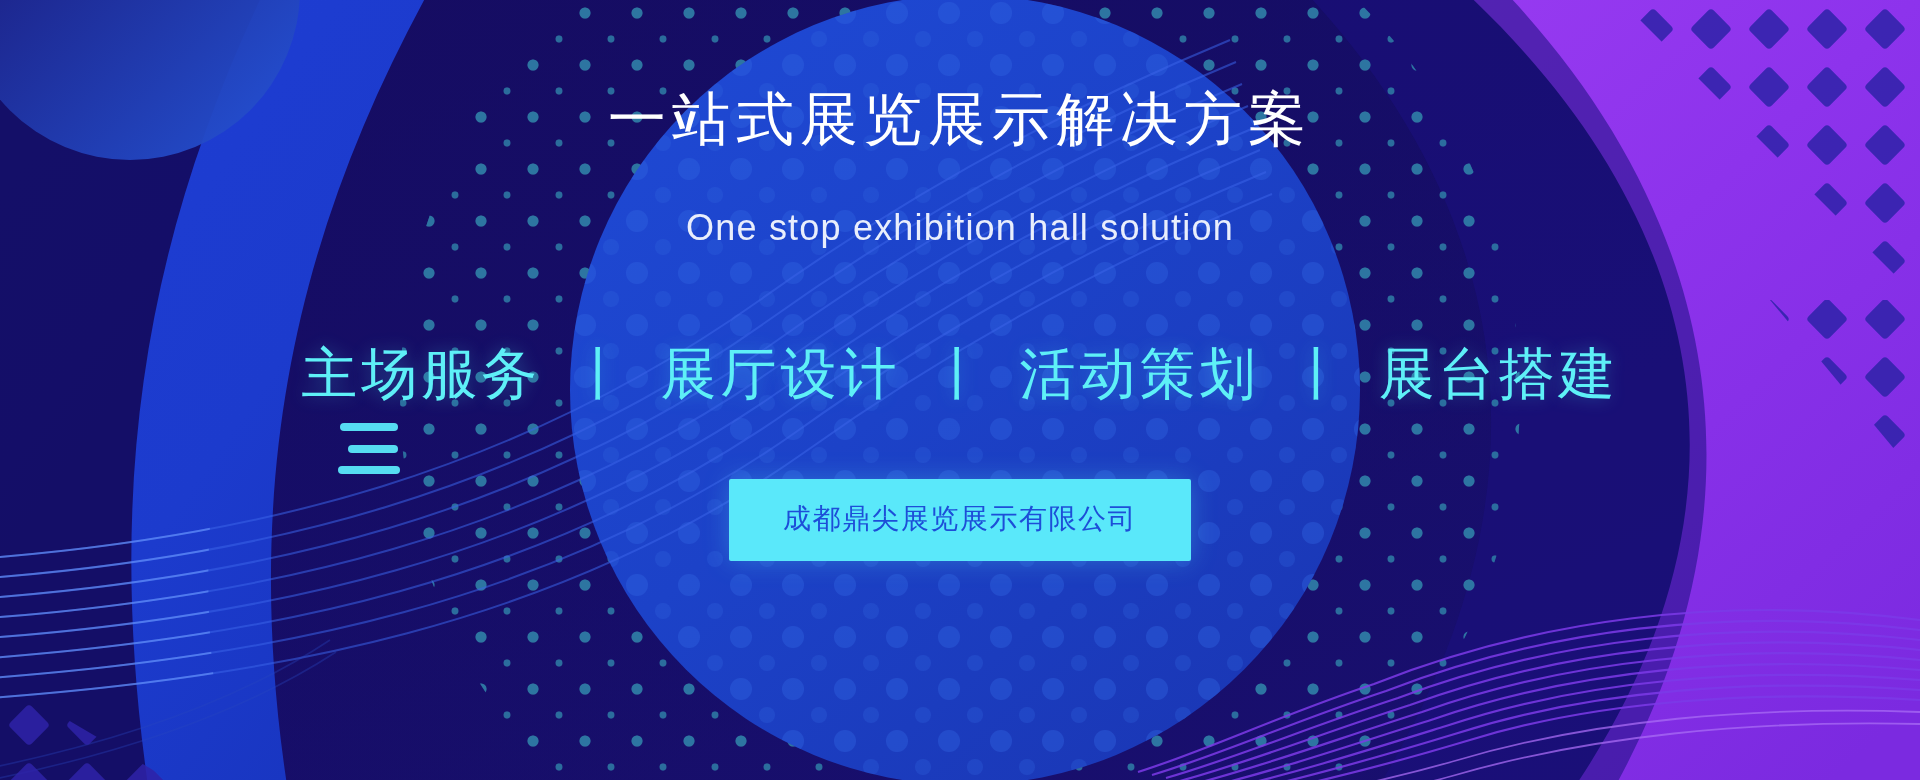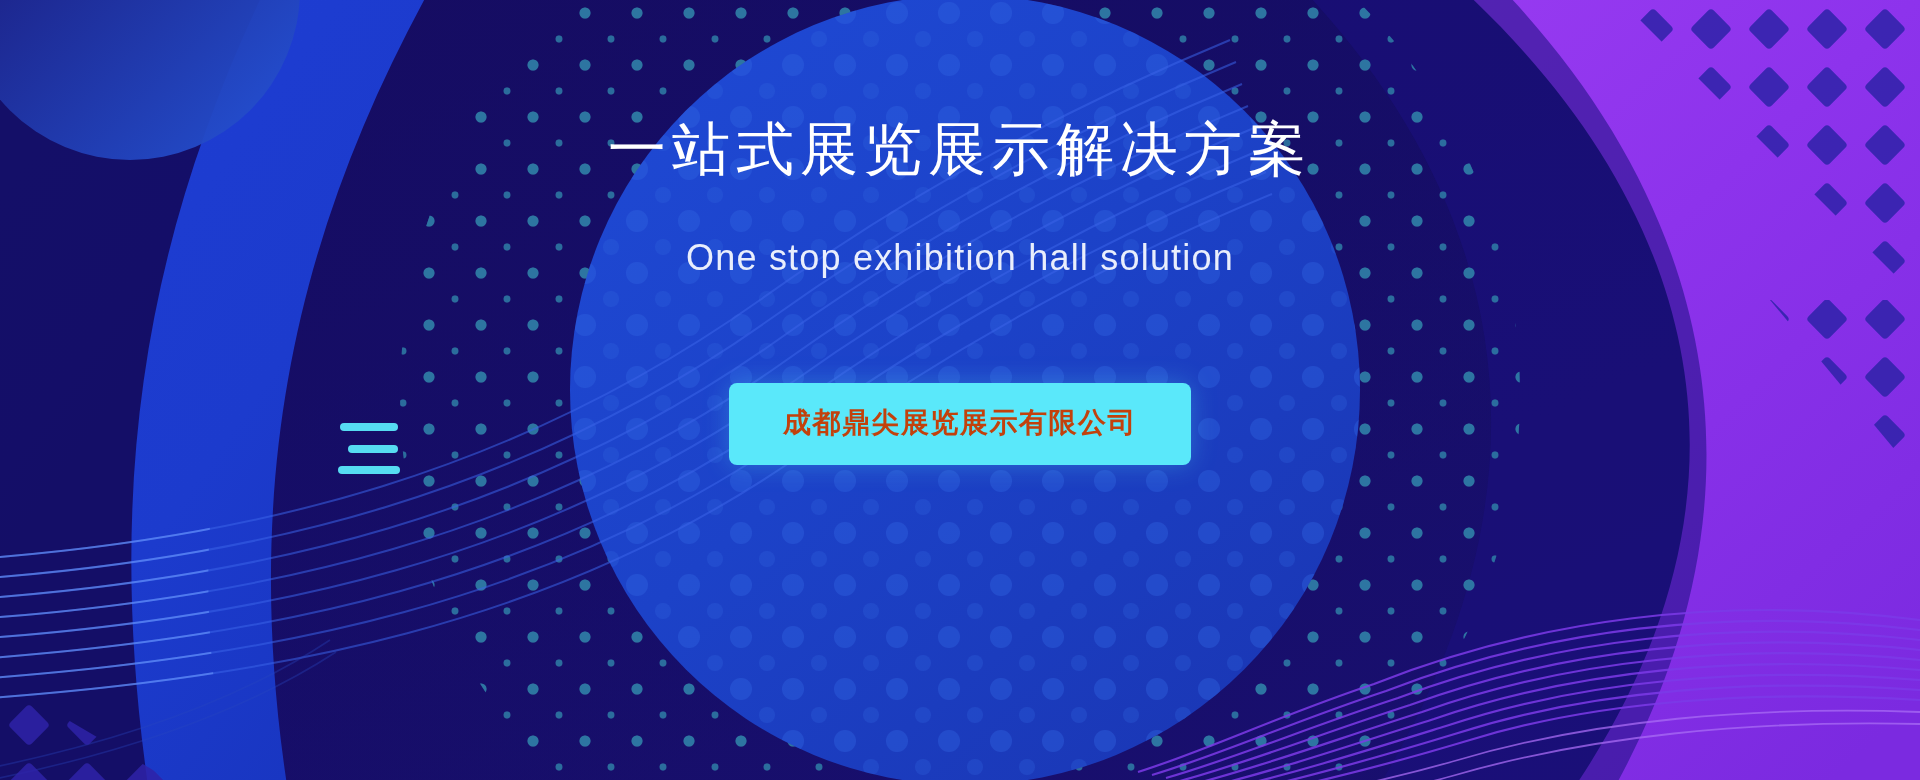--- a/index.html
+++ b/index.html
@@ -22,21 +22,21 @@
     width:1920px; height:780px;
     display:flex;
     flex-direction:column;
     align-items:center;
     z-index:40;
     pointer-events:none;
   }
   .content > *{pointer-events:auto;}
 
   .title-cn{
-    margin-top:120px;
+    margin-top:90px;
     font-size:58px;
     line-height:1;
     letter-spacing:6px;
     color:#ffffff;
     font-weight:400;
     text-align:center;
     white-space:nowrap;
   }
   .title-en{
     margin-top:23px;
@@ -60,25 +60,25 @@
     text-shadow:0 0 18px rgba(80,235,250,0.30);
   }
   .services .sep{
     color:#5ef0f7;
     padding:0 10px;
     font-weight:300;
   }
   .cta{
     margin-top:77px;
     background:#5ae8fa;
-    color:#c2410c;
+    color:#1d4ed8;
     border:none;
-    border-radius:8px;
+    border-radius:2px;
     font-size:28px;
-    font-weight:700;
+    font-weight:400;
     letter-spacing:1.5px;
     padding:21px 54px 23px 54px;
     font-family:"Liberation Sans","DejaVu Sans",sans-serif;
     cursor:pointer;
     box-shadow:0 0 26px rgba(90,232,250,0.28);
     white-space:nowrap;
   }
 </style>
 </head>
 <body>
@@ -267,17 +267,26 @@
       </g>
     </svg>
   </div>
 
   <div class="content">
 
     <h1 class="title-cn">一站式展览展示解决方案</h1>
 
     <h2 class="title-en">One stop exhibition hall solution</h2>
 
+    <div class="services">
+      <span>主场服务</span>
+      <span class="sep">丨</span>
+      <span>展厅设计</span>
+      <span class="sep">丨</span>
+      <span>活动策划</span>
+      <span class="sep">丨</span>
+      <span>展台搭建</span>
+    </div>
 
     <button class="cta">成都鼎尖展览展示有限公司</button>
   </div>
 
 </div>
 
 </body></html>

